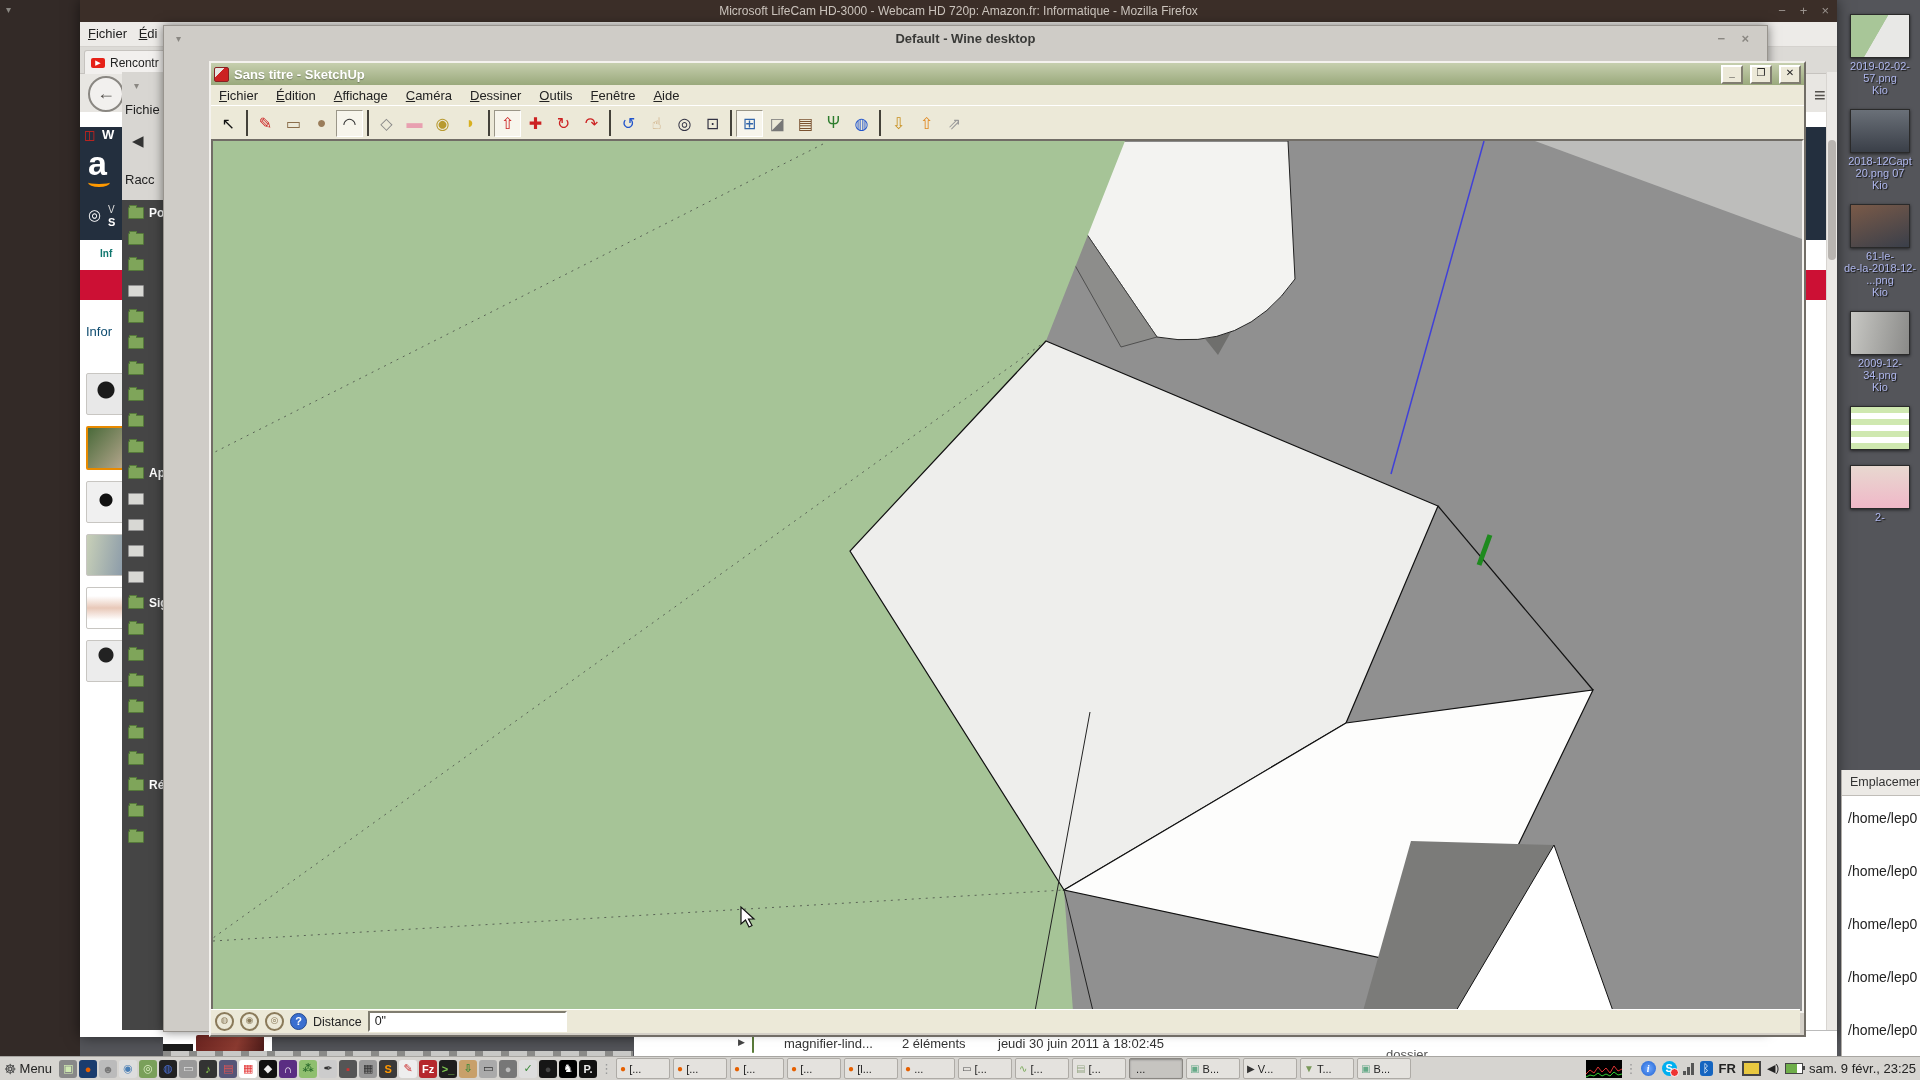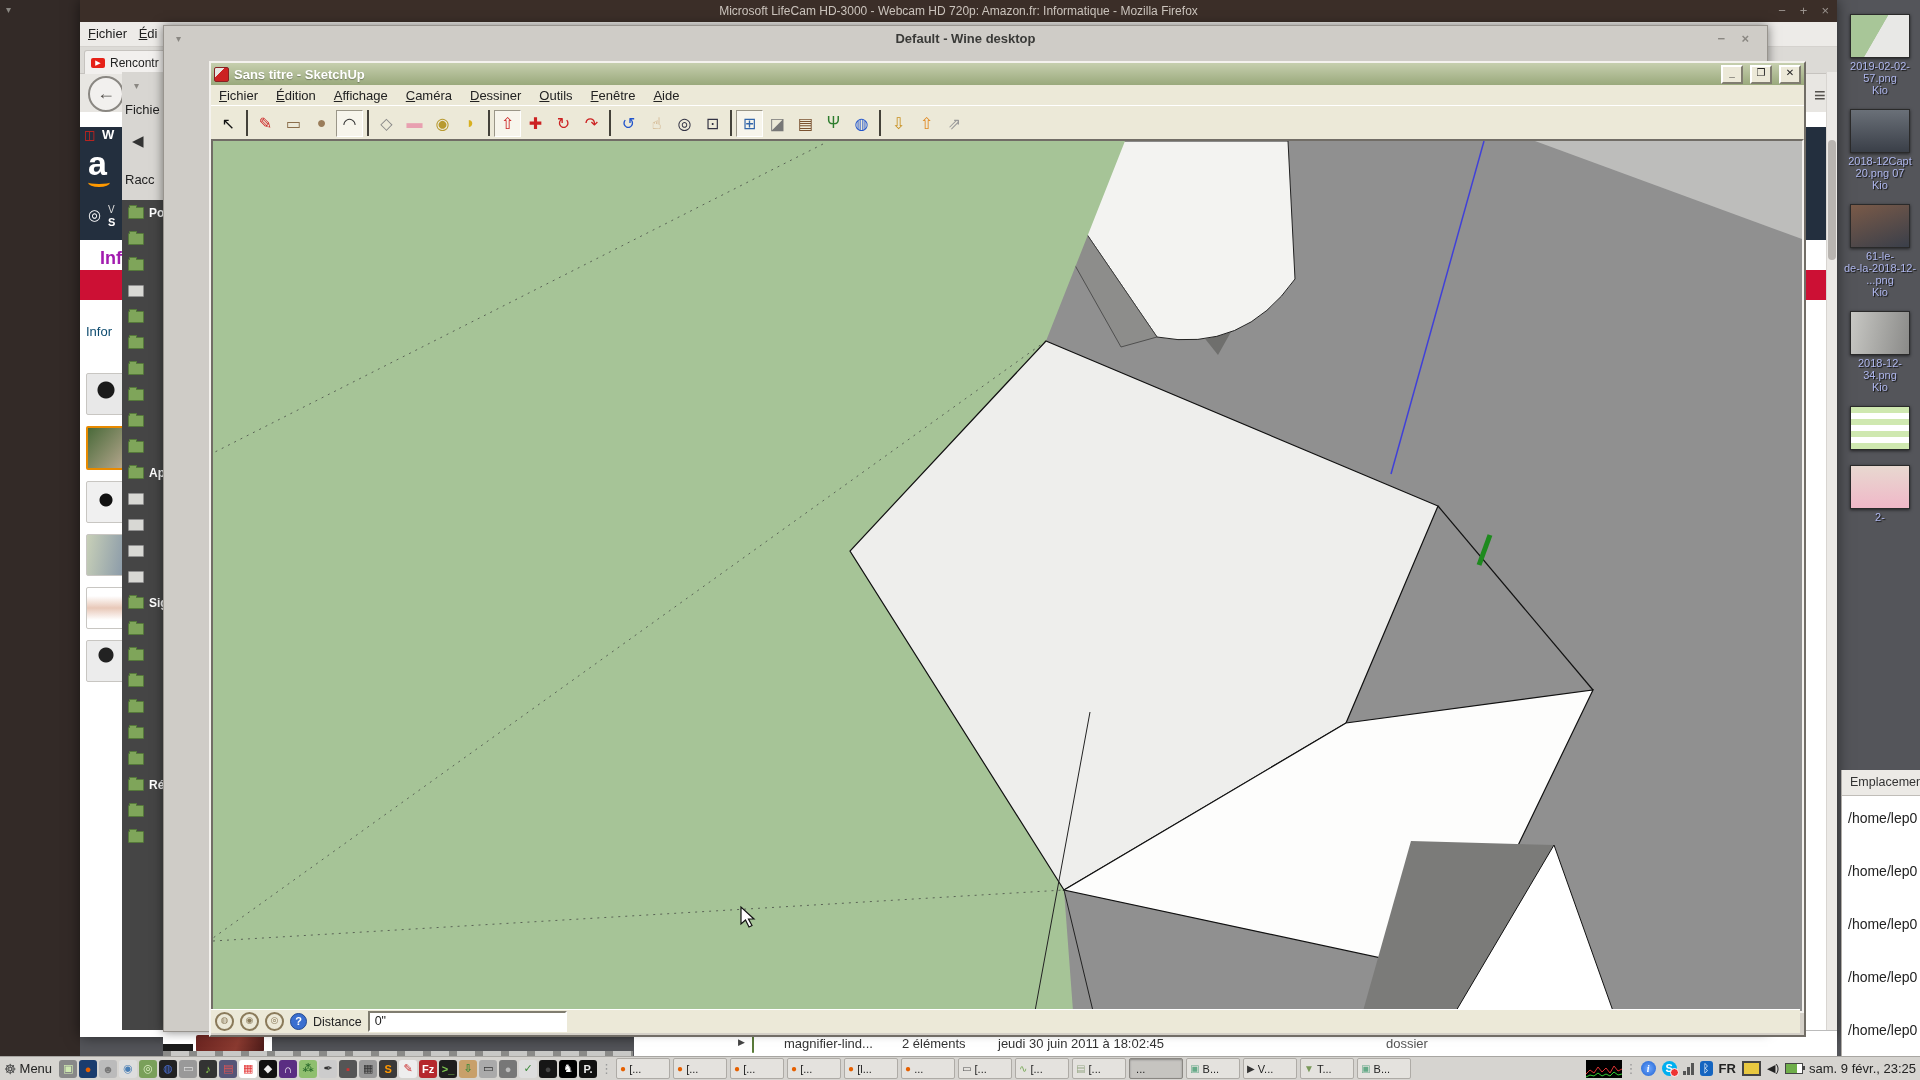--- a/index.html
+++ b/index.html
@@ -130,21 +130,21 @@
     <div class="abs navy-band" style="left:0;top:127px;width:1746px;height:113px;"></div>
     <span class="abs" style="left:4px;top:128px;color:#e62117;font-size:12px;">◫</span>
     <span class="abs" style="left:22px;top:127px;color:#fff;font-size:13px;font-weight:bold;">W</span>
     <div class="abs" style="left:8px;top:148px;">
       <span class="amazon-a">a</span>
       <span class="a-smile"></span>
     </div>
     <span class="abs" style="left:8px;top:206px;color:#fff;font-size:15px;">◎</span>
     <span class="abs" style="left:28px;top:204px;color:#ddd;font-size:10px;">V</span>
     <span class="abs" style="left:28px;top:216px;color:#fff;font-size:11px;font-weight:bold;">S</span>
-    <span class="abs" style="left:20px;top:248px;font-weight:bold;font-size:18px;color:#a21caf;">Inf</span>
+    <span class="abs" style="left:20px;top:248px;font-weight:bold;font-size:10px;color:#0f766e;">Inf</span>
     <div class="abs red-band" style="left:0;top:270px;width:1746px;height:30px;"></div>
     <span class="abs" style="left:6px;top:324px;color:#0c4a6e;">Infor</span>
 
     <div class="abs" style="left:6px;top:373px;width:44px;">
 
         <div class="thumb" style="background: radial-gradient(circle at 50% 40%, rgb(26, 26, 26) 0px, rgb(26, 26, 26) 8px, rgb(232, 232, 232) 9px);"></div>
 
         <div class="thumb sel" style="background: linear-gradient(130deg, rgb(74, 106, 58), rgb(184, 168, 144));"></div>
 
         <div class="thumb" style="background: radial-gradient(circle at 50% 45%, rgb(17, 17, 17) 0px, rgb(17, 17, 17) 6px, rgb(240, 240, 240) 7px);"></div>
@@ -315,21 +315,21 @@
   <div class="abs bs-white" style="left:163px;top:1030px;width:109px;height:26px;">
     <div class="abs" style="left:33px;top:4px;width:68px;height:17px;border-radius:2px;background:linear-gradient(110deg,#6a2420,#8a3a30 60%,#4a1a18);"></div>
     <div class="abs" style="left:0;top:13px;width:30px;height:12px;background:#1a1a1a;"></div>
   </div>
   <div class="abs bs-white" style="left:634px;top:1030px;width:1203px;height:26px;">
     <span class="abs" style="left:104px;top:6px;font-size:9px;color:#444;">▶</span>
     <span class="abs folder-lg" style="left:118px;top:6px;"></span>
     <span class="abs" style="left:150px;top:5px;color:#333;">magnifier-lind...</span>
     <span class="abs" style="left:268px;top:5px;color:#333;">2 éléments</span>
     <span class="abs" style="left:364px;top:5px;color:#333;">jeudi 30 juin 2011 à 18:02:45</span>
-    <span class="abs" style="left:752px;top:5px;color:#555;">dossier</span>
+    <span class="abs" style="left:752px;top:16px;color:#555;">dossier</span>
   </div>
   <div class="abs mini-icons" style="left:163px;top:1051px;width:470px;height:5px;"></div>
 
   <div class="abs wine-win" style="left:163px;top:25px;width:1603px;height:1005px;">
     <div class="wine-title">
       <span class="abs caret" style="left:12px;top:0;">▾</span>
       <span>Default - Wine desktop</span>
       <span class="abs" style="right:42px;top:0;color:#8a8782;font-weight:bold;">−</span>
       <span class="abs" style="right:18px;top:0;color:#8a8782;font-weight:bold;">×</span>
     </div>
@@ -551,21 +551,21 @@
       <div class="dt-item">
         <div class="dt-thumb" style="background: linear-gradient(160deg, rgb(122, 90, 72), rgb(58, 63, 74));"></div>
         <div class="dt-label">61-le-
 de-la-2018-12-
 ...png
 Kio</div>
       </div>
 
       <div class="dt-item">
         <div class="dt-thumb" style="background: linear-gradient(100deg, rgb(200, 200, 196), rgb(138, 138, 136));"></div>
-        <div class="dt-label">2018-12-
+        <div class="dt-label">2009-12-
 34.png
 Kio</div>
       </div>
 
       <div class="dt-item">
         <div class="dt-thumb" style="background: repeating-linear-gradient(rgb(207, 232, 176) 0px, rgb(207, 232, 176) 6px, rgb(255, 255, 255) 6px, rgb(255, 255, 255) 12px);"></div>
         <div class="dt-label"></div>
       </div>
 
       <div class="dt-item">

